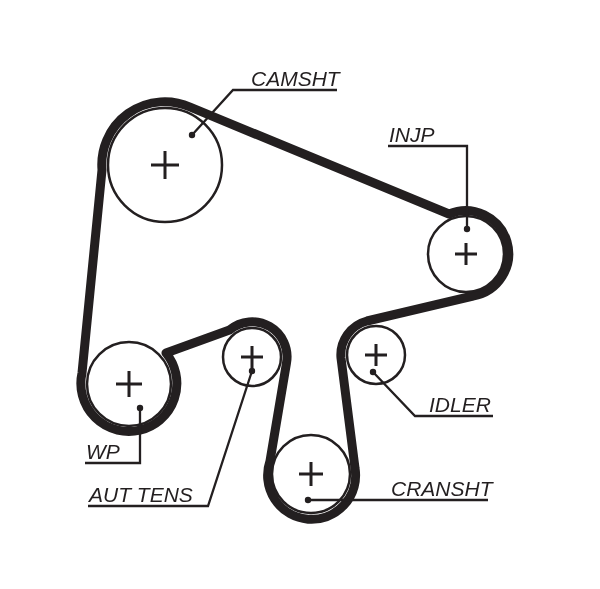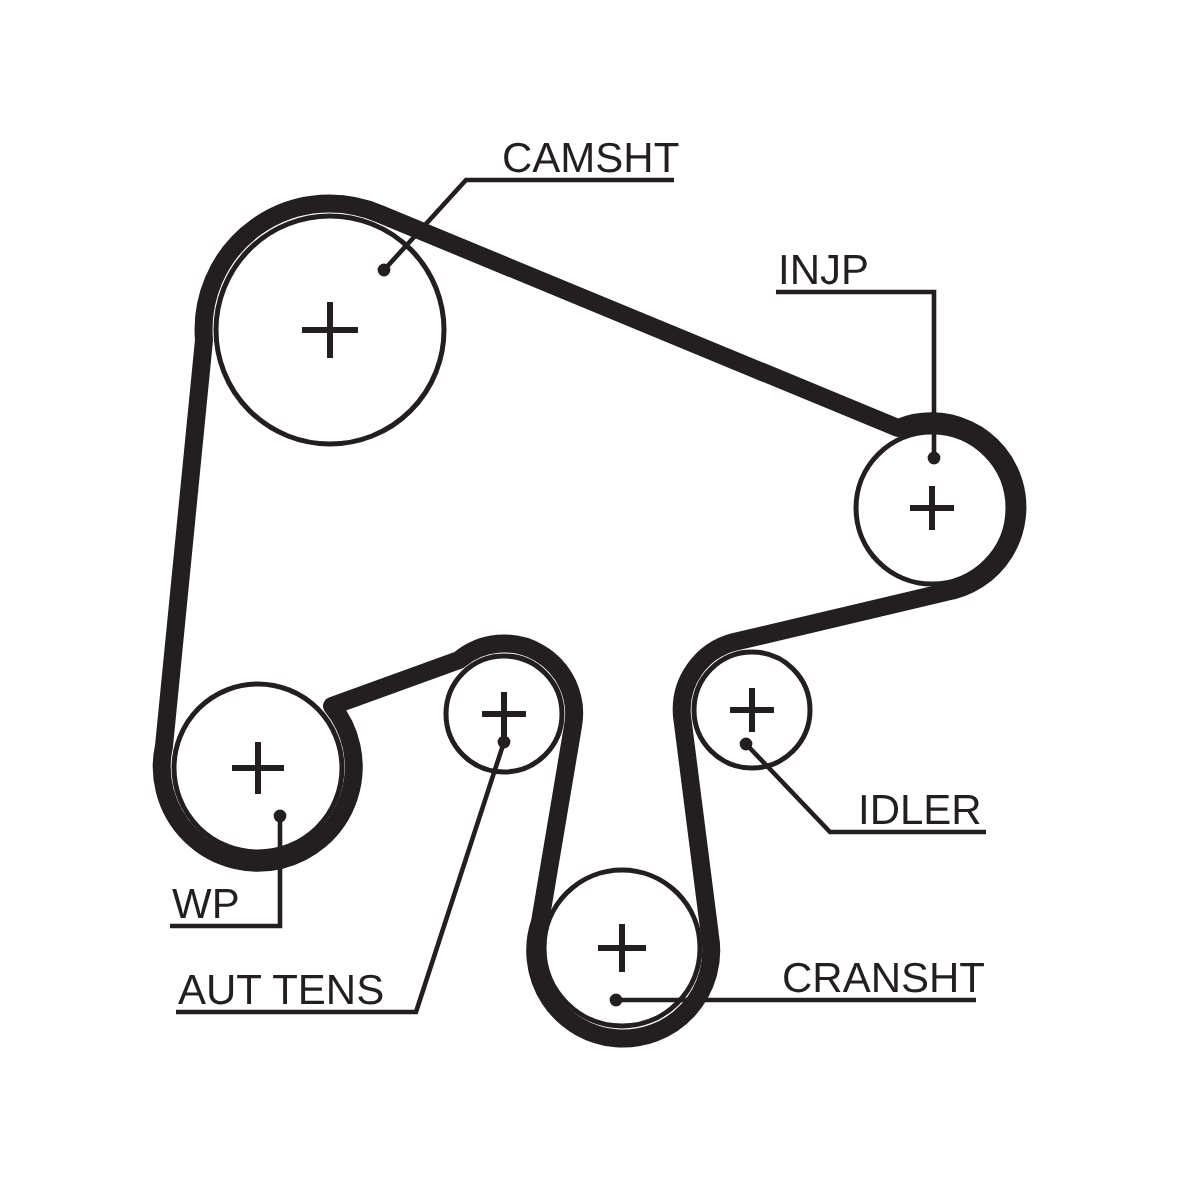--- a/index.html
+++ b/index.html
@@ -6,20 +6,21 @@
     margin: 0;
     padding: 0;
     background: #ffffff;
   }
   .stage {
     position: relative;
     width: 600px;
     height: 589px;
     background: #ffffff;
     overflow: hidden;
+    font-style: italic;
   }
   .stage svg { display: block; }
   .belt {
     fill: none;
     stroke: #231f20;
     stroke-width: 9;
     stroke-linejoin: round;
     stroke-linecap: round;
   }
   .pulley {

